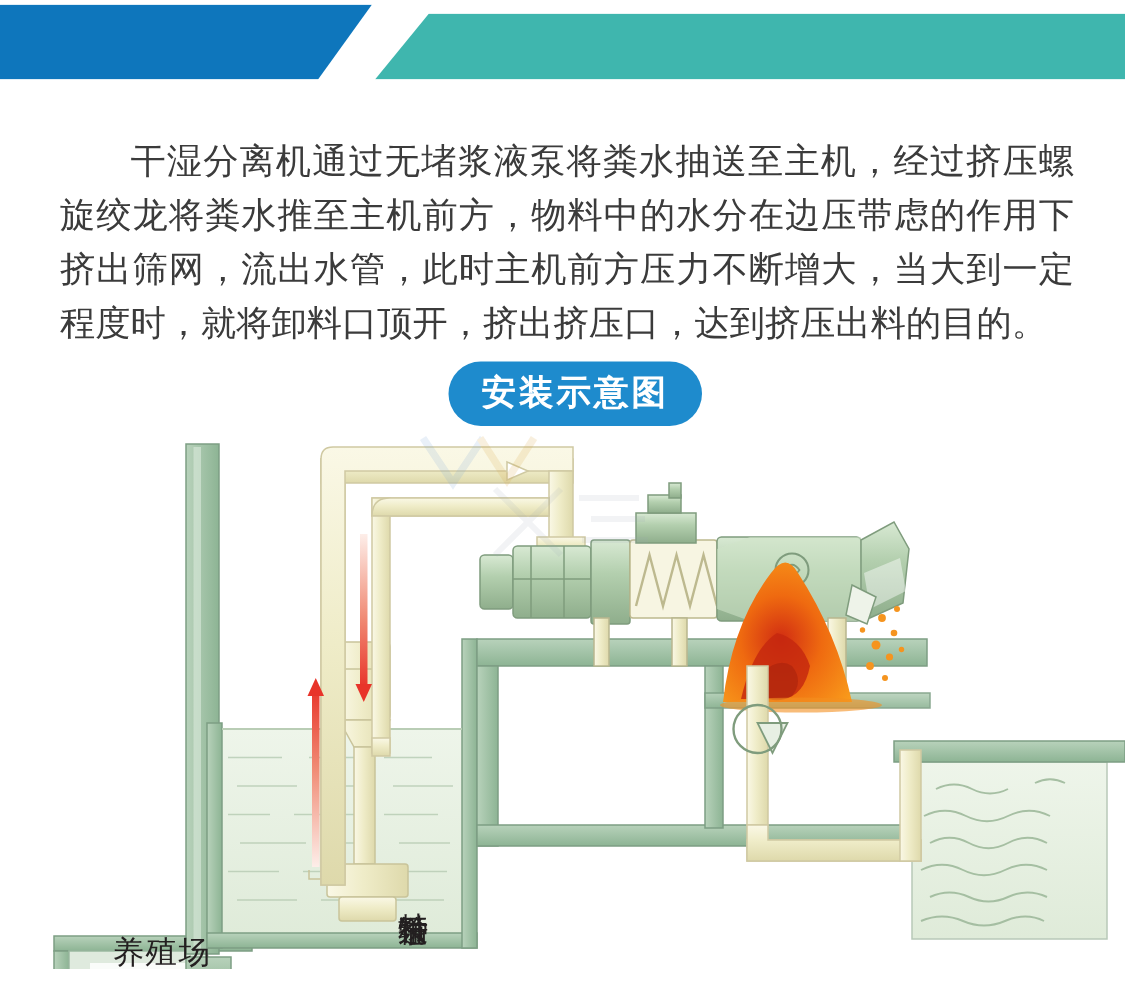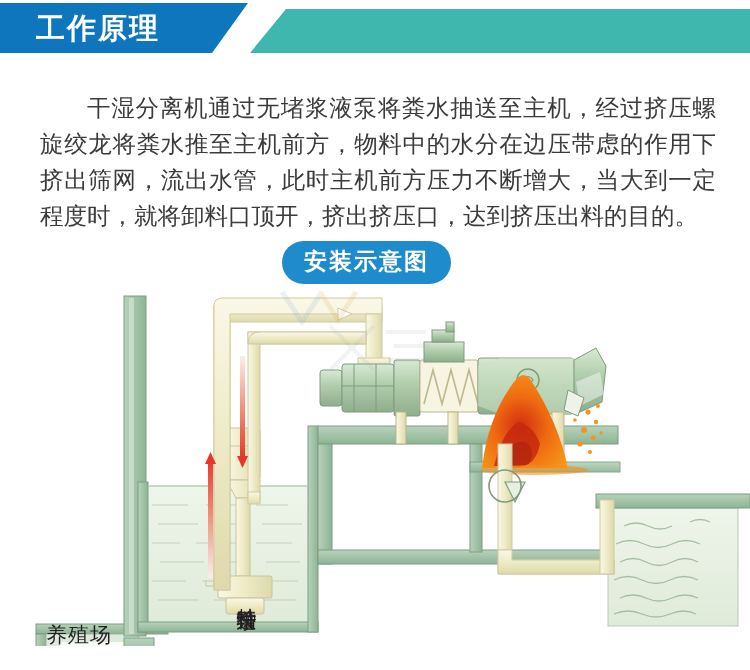--- a/index.html
+++ b/index.html
@@ -35,58 +35,58 @@
   }
   
   .intro{
     position:absolute;left:40px;top:68px;width:676px;
     font-size:23.5px;line-height:36px;color:#3b3b3b;
     text-indent:2em;text-align:justify;
     font-family:Liberation Mono, monospace;
   }
   
   .pill{
-    position:absolute;left:282px;top:241px;
+    position:absolute;left:299px;top:241px;
     padding:5px 22px 7px 22px;
     background:#1e8bcd;border-radius:22px;
     color:#ffffff;font-size:23px;font-weight:bold;letter-spacing:2px;
     font-family:"DejaVu Sans","Liberation Sans",sans-serif;
   }
   
   .diagram{
     position:absolute;left:0;top:286px;width:750px;height:360px;
   }
   .diagram svg{display:block;}
   .wm{
     position:absolute;left:268px;top:0px;width:200px;height:95px;
     opacity:.16;pointer-events:none;
   }
   
   .dlabel{
     position:absolute;color:#231f20;
     font-family:"DejaVu Sans","Liberation Sans",sans-serif;
     white-space:pre;
+    margin-left:29px;
   }
   .lbl-farm{left:46px;top:335px;font-size:21px;letter-spacing:1px;}
   .lbl-pump{
     left:236px;top:306px;font-size:20px;line-height:21px;
     writing-mode:vertical-rl;text-orientation:upright;letter-spacing:1px;
   }
   .lbl-manure{
     left:160px;top:500px;font-size:20px;line-height:22px;
     writing-mode:vertical-rl;text-orientation:upright;letter-spacing:0px;
   }
 </style>
 </head>
 <body>
 
 <div class="banner">
   <div class="banner-teal"></div>
   <div class="banner-blue"></div>
-  <div class="banner-title">工作原理</div>
 </div>
 
 <p class="intro">干湿分离机通过无堵浆液泵将粪水抽送至主机，经过挤压螺旋绞龙将粪水推至主机前方，物料中的水分在边压带虑的作用下挤出筛网，流出水管，此时主机前方压力不断增大，当大到一定程度时，就将卸料口顶开，挤出挤压口，达到挤压出料的目的。</p>
 
 <div class="pill">安装示意图</div>
 
 <div class="diagram">
 
   <svg width="750" height="360" viewBox="0 0 750 360" xmlns="http://www.w3.org/2000/svg">
     <defs>

